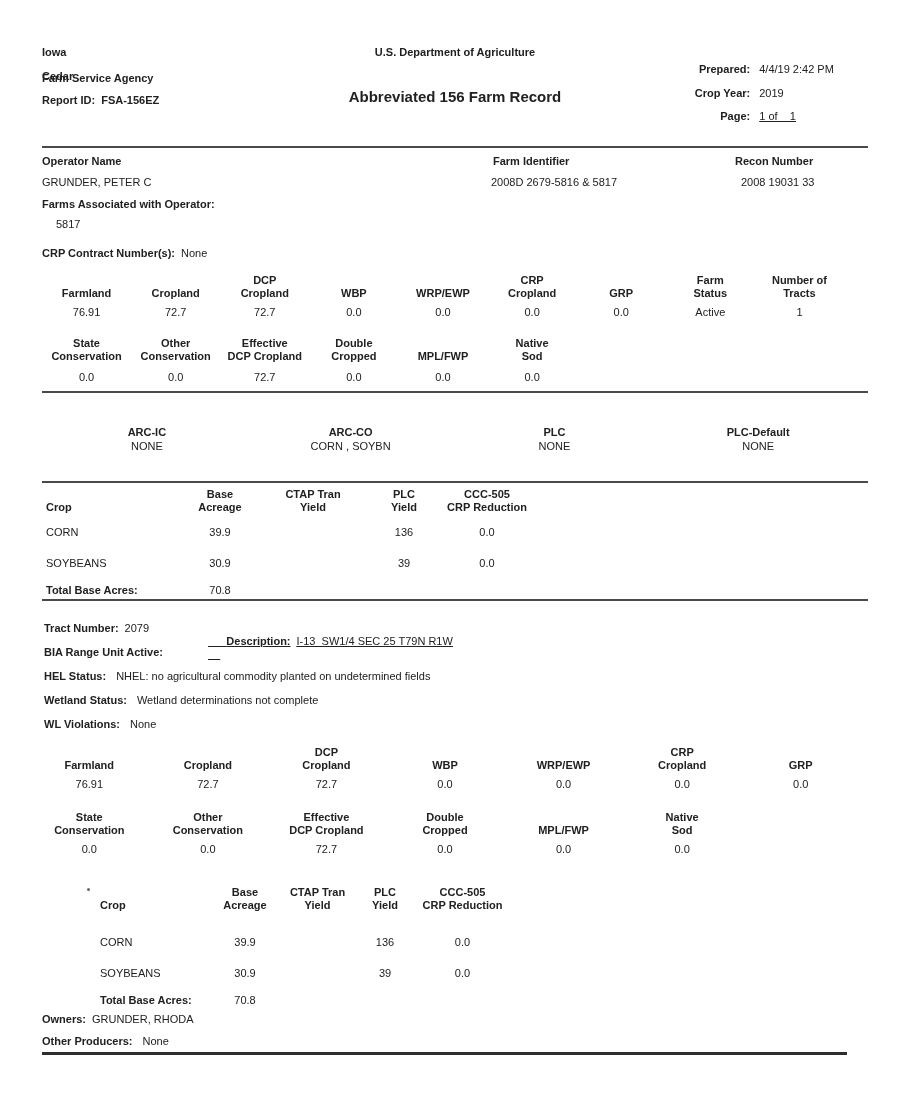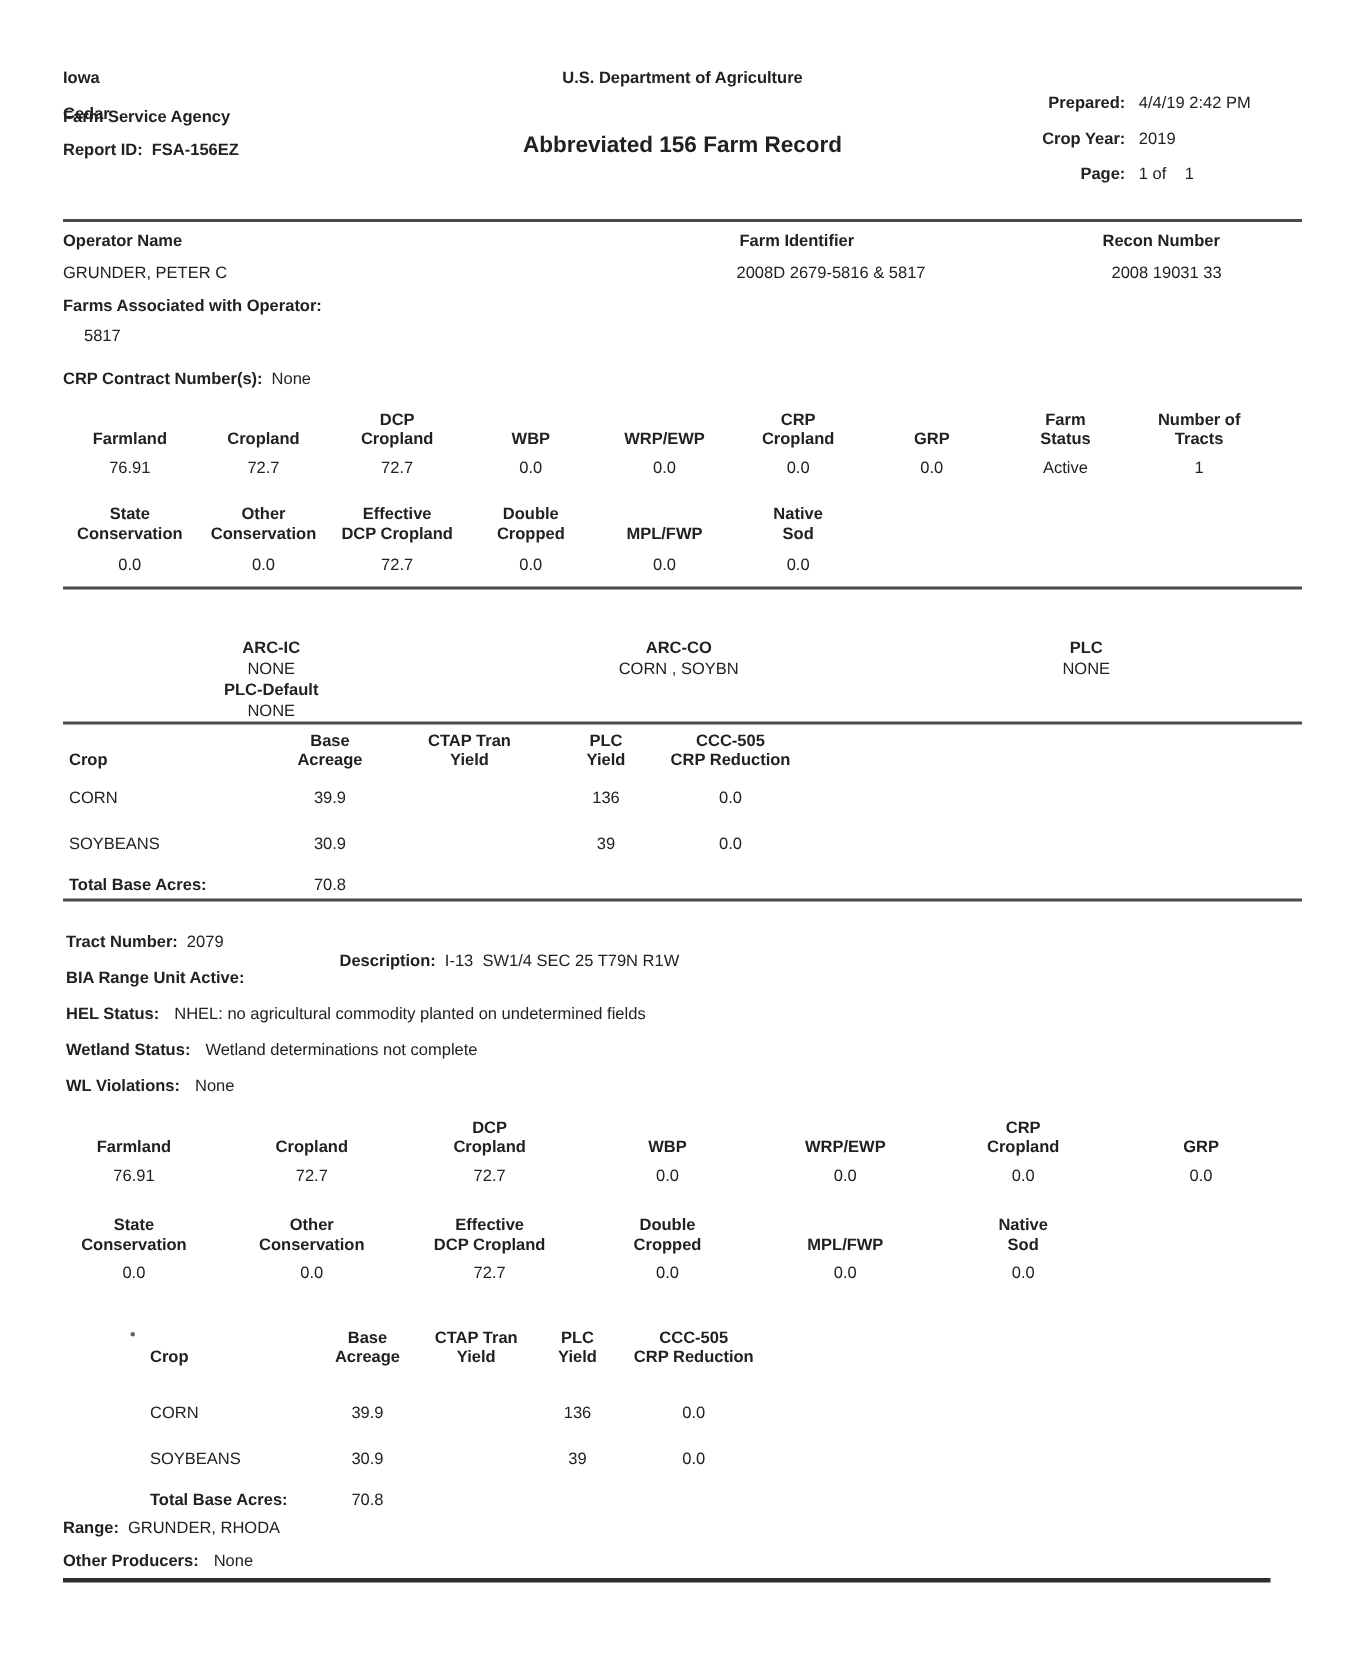--- a/index.html
+++ b/index.html
@@ -1,41 +1,41 @@
 <!DOCTYPE html>
 <html><head>
 <meta charset="utf-8">
 <style>
   html,body{margin:0;padding:0;background:#ffffff;}
   .page{position:relative;width:910px;height:1094px;background:#fff;overflow:hidden;
         font-family:"Liberation Sans",sans-serif;color:#212121;font-size:11px;line-height:13px;}
   .abs{position:absolute;}
   .b{font-weight:bold;}
-  .pre{white-space:pre;}
+  .pre{white-space:pre;text-decoration:underline;}
   .rule{position:absolute;height:2px;background:#4a4a4a;}
   .rule-dark{position:absolute;height:3px;background:#2e2e2e;}
   
   .meta-row{position:absolute;white-space:pre;}
   .meta-lbl{display:inline-block;width:185px;text-align:right;font-weight:bold;}
   .meta-val{margin-left:9px;}
   .farm-row{font-size:13.5px;line-height:15px;}
   
   .grid{display:grid;}
   .g9{grid-template-columns:repeat(9,1fr);}
   .g7{grid-template-columns:repeat(7,1fr);}
   .hdr-row{align-items:end;height:30px;}
   .th{font-weight:bold;text-align:center;white-space:pre-line;font-size:11px;line-height:13px;}
   .td{text-align:center;font-size:11px;}
   .left{text-align:left;}
   
   .crop-hdr{align-items:end;height:26px;}
   .fc{grid-template-columns:134px 80px 106px 76px 90px;}
   .tc{grid-template-columns:115px 60px 85px 50px 105px;}
   
-  .arc-grid{display:grid;grid-template-columns:repeat(3,1fr);}
+  .arc-grid{display:grid;grid-template-columns:repeat(4,1fr);}
   .arc-col{text-align:center;line-height:14px;}
   .gap{margin-left:10px;}
   .gap6{margin-left:6px;}
   .disc{font-weight:bold;font-size:9px;line-height:12.5px;letter-spacing:.1px;}
   .speck{position:absolute;width:3px;height:3px;border-radius:50%;background:#666;}
 </style>
 </head>
 <body>
 
 <div class="page">
@@ -275,21 +275,21 @@
       <div class="td">39</div>
       <div class="td">0.0</div>
     </div>
     <div class="grid tc" style="margin-top:14px">
       <div class="td left b">Total Base Acres:</div>
       <div class="td">70.8</div>
     </div>
   </div>
 
   <div class="abs" style="left:42px;top:1013px">
-    <span class="b">Range:</span><span class="gap6">GRUNDER, RHODA</span>
+    <span class="b">Owners:</span><span class="gap6">GRUNDER, RHODA</span>
   </div>
   <div class="abs" style="left:42px;top:1035px">
     <span class="b">Other Producers:</span><span class="gap">None</span>
   </div>
 
   <div class="rule-dark" style="left:42px;top:1052px;width:805px"></div>
 
 </div>
 
 </body></html>

